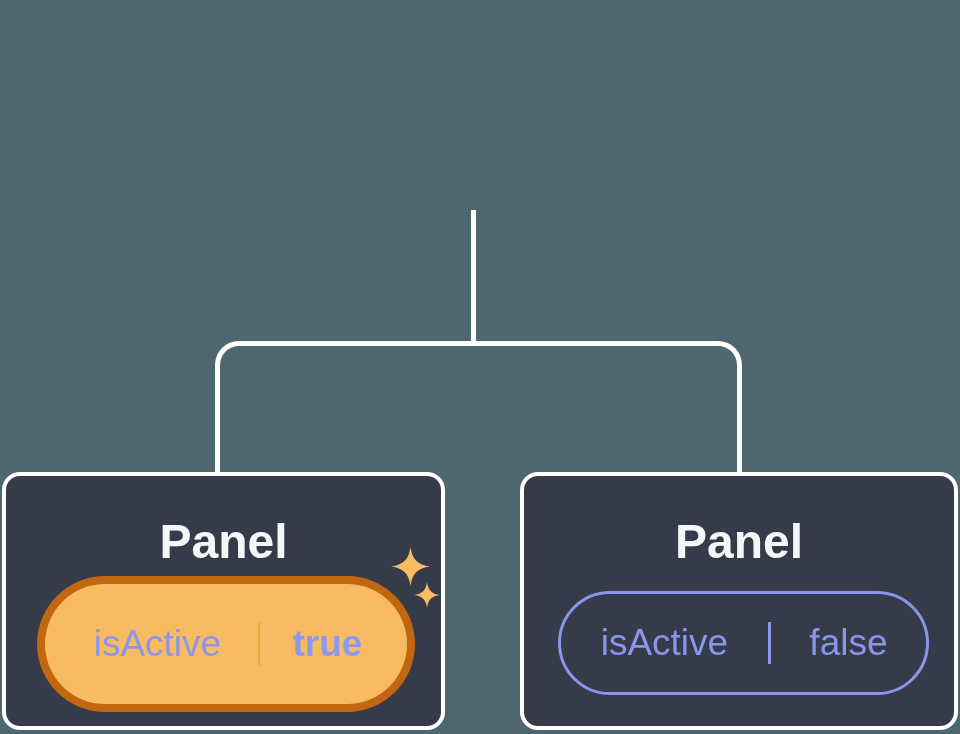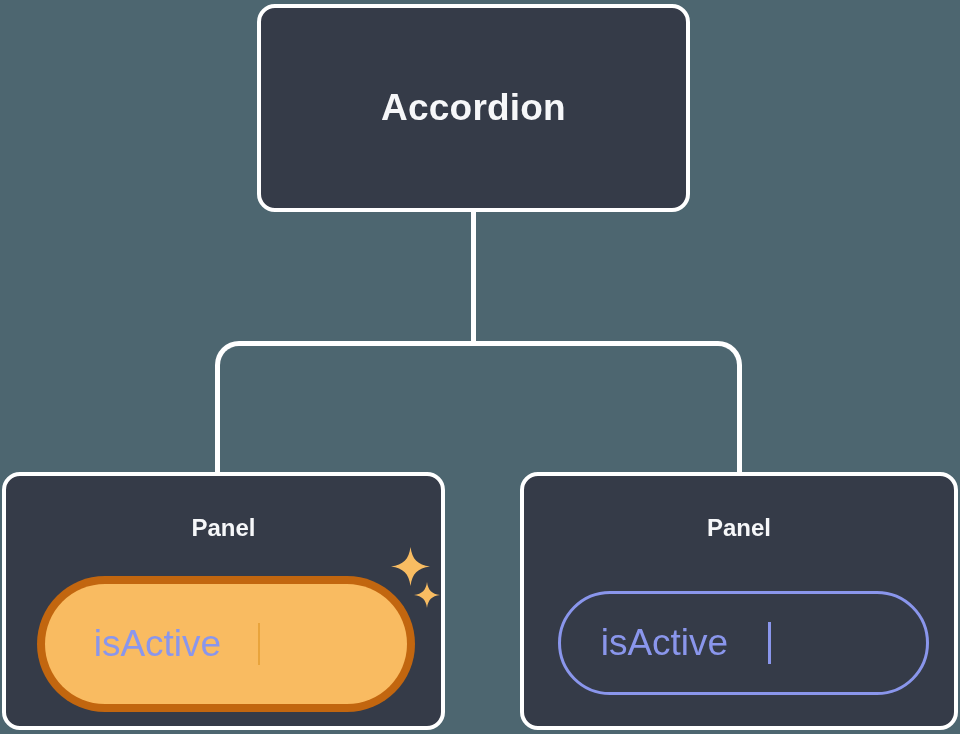--- a/index.html
+++ b/index.html
@@ -31,21 +31,21 @@
     font-weight: 600;
     letter-spacing: 0.2px;
   }
   .node-panel-left  { left: 2px;   top: 472px; width: 443px; height: 258px; }
   .node-panel-right { left: 520px; top: 472px; width: 438px; height: 258px; }
   .panel-title {
     position: absolute;
     top: 38px; left: 0; right: 0;
     text-align: center;
     color: #f6f7f9;
-    font-size: 24px;
+    font-size: 48px;
     font-weight: 600;
   }
 
   
   .v-line {
     position: absolute;
     left: 471px; top: 210px;
     width: 5px; height: 135px;
     background: #ffffff;
   }
@@ -113,47 +113,46 @@
   
   .sparkle { position: absolute; }
   .sparkle-big   { left: 385px; top: 71px;  width: 39px; height: 39px; }
   .sparkle-small { left: 408px; top: 106px; width: 26px; height: 26px; }
 </style>
 </head>
 <body>
 
 <div class="canvas">
 
-  <div class="node node-root">
-    <span class="node-title">Accordion</span>
-  </div>
 
   <div class="v-line"></div>
   <div class="bracket"></div>
 
   <div class="node node-panel-left">
     <div class="panel-title">Panel</div>
 
     <div class="highlight-outer">
       <div class="highlight-inner">
         <div class="pill pill-active">
           <div class="seg seg-key">isActive</div>
+          <div class="seg seg-val bold">true</div>
         </div>
       </div>
     </div>
 
     <svg class="sparkle sparkle-big" viewBox="0 0 24 24" aria-hidden="true">
       <path d="M12 0 C13 7.6 16.4 11 24 12 C16.4 13 13 16.4 12 24 C11 16.4 7.6 13 0 12 C7.6 11 11 7.6 12 0 Z" fill="#f8bc62"></path>
     </svg>
     <svg class="sparkle sparkle-small" viewBox="0 0 24 24" aria-hidden="true">
       <path d="M12 0 C13 7.6 16.4 11 24 12 C16.4 13 13 16.4 12 24 C11 16.4 7.6 13 0 12 C7.6 11 11 7.6 12 0 Z" fill="#f8bc62"></path>
     </svg>
   </div>
 
   <div class="node node-panel-right">
     <div class="panel-title">Panel</div>
 
     <div class="pill pill-plain">
       <div class="seg seg-key">isActive</div>
+      <div class="seg seg-val">false</div>
     </div>
   </div>
 
 </div>
 
 </body></html>

